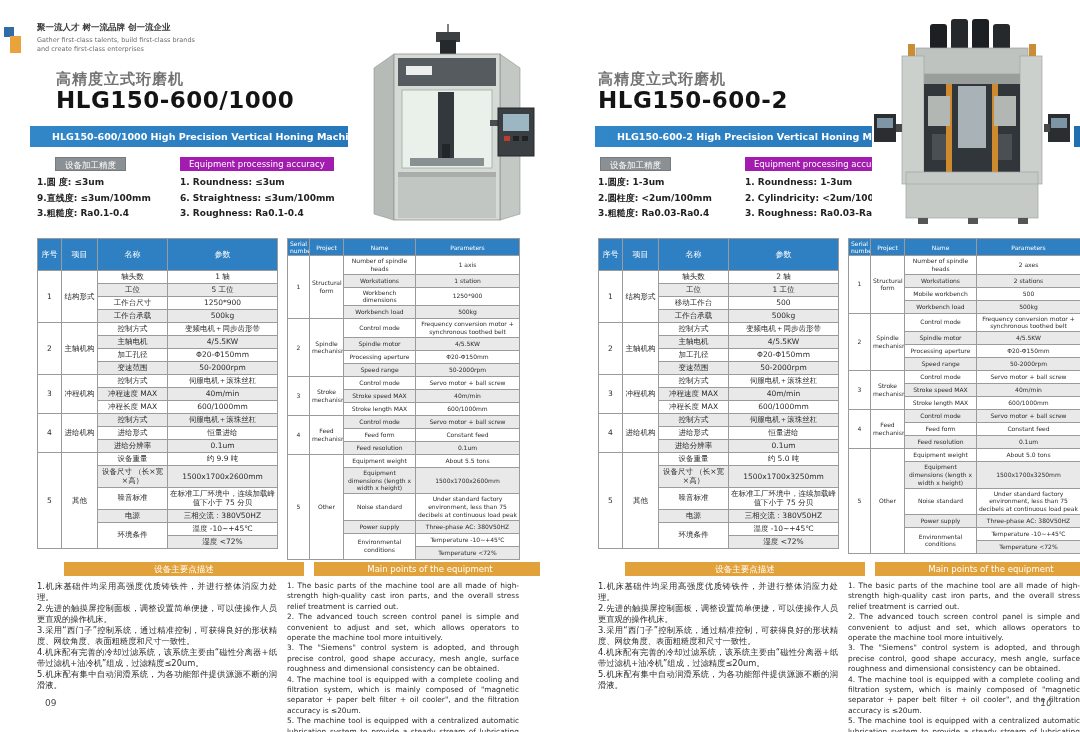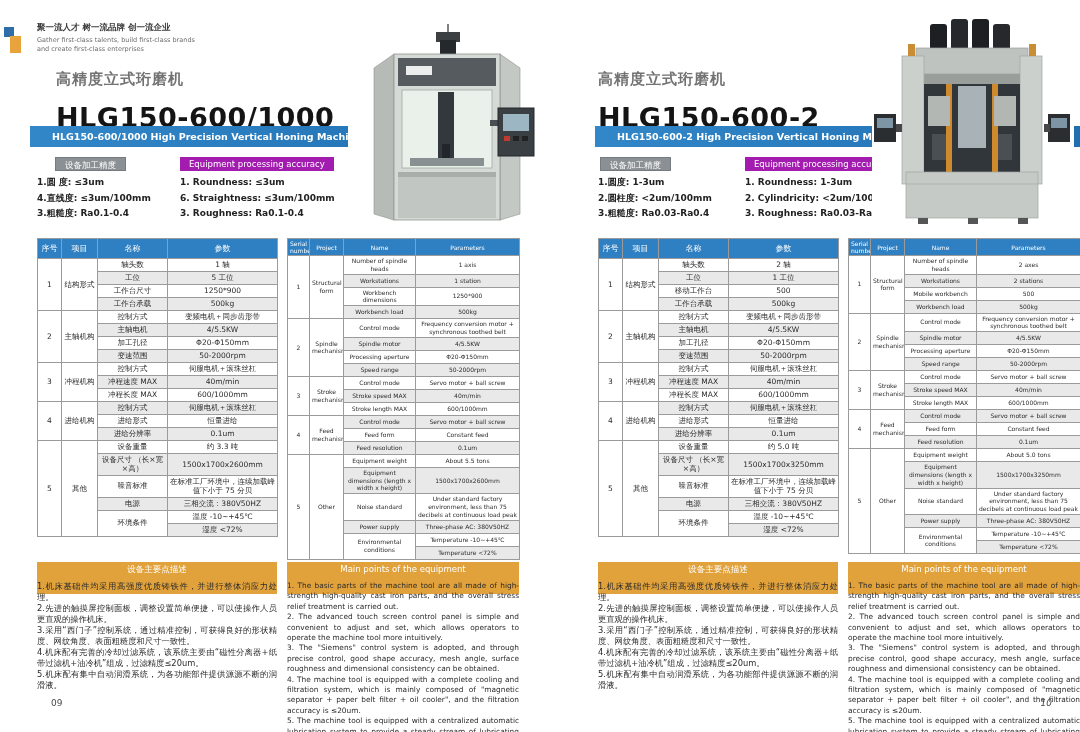--- a/index.html
+++ b/index.html
@@ -10,21 +10,21 @@
   #page-right { left:540px; }
 
   
   .deco-blue   { position:absolute; left:4px;  top:27px; width:10px; height:10px; background:#2e6da8; }
   .deco-orange { position:absolute; left:10px; top:36px; width:11px; height:17px; background:#e8a33d; }
 
   .slogan-cn { position:absolute; left:37px; top:22px; font-size:8.5px; font-weight:bold; color:#3a3a3a; }
   .slogan-en { position:absolute; left:37px; top:36px; font-size:6.5px; color:#6e6e6e; line-height:9px; }
 
   .subtitle { position:absolute; top:70px; font-size:15px; font-weight:bold; color:#737373; letter-spacing:1px; }
-  .model    { position:absolute; top:87px; font-size:27px; font-weight:bold; color:#141414; letter-spacing:0.5px;margin-top:15px; }
+  .model    { position:absolute; top:87px; font-size:23px; font-weight:bold; color:#141414; letter-spacing:0.5px; }
   #page-left  .subtitle, #page-left  .model { left:56px; }
   #page-right .subtitle, #page-right .model { left:58px; }
 
   .banner { position:absolute; top:126px; height:21px; line-height:21px; color:#fff;
             font-size:9.5px; font-weight:bold; padding-left:22px;
             background:linear-gradient(90deg,#3287c8,#1f6fb1); }
   #page-left  .banner { left:30px; width:510px; }
   #page-right .banner { left:55px; width:485px; }
 
   .machine { position:absolute; z-index:2; }
@@ -43,41 +43,41 @@
   #page-left  .tables { left:37px; }
   #page-right .tables { left:58px; }
   .tbl-cn-wrap { position:absolute; left:0; top:0; }
   .tbl-en-wrap { position:absolute; left:250px; top:0; }
 
   table.spec { border-collapse:collapse; table-layout:fixed; }
   .spec th, .spec td { border:0.5px solid #9b9b9b; text-align:center; vertical-align:middle;
                        padding:1px 2px; color:#2c2c2c; overflow:hidden; }
   .spec th { background:#2f80c3; color:#fff; font-weight:normal; }
   .spec.cn { width:240px; font-size:7.5px; }
-  .spec.cn th { font-size:8px; height:20px; }
+  .spec.cn th { font-size:8px; height:32px; }
   .spec.cn td { height:13px; line-height:1.25; }
   .spec.en { width:232px; font-size:6px; }
   .spec.en th { font-size:6px; height:16px; }
   .spec.en td { height:13px; line-height:1.3; }
   .spec tr.zr td { background:#e9e9e9; }
   .spec td.c-no, .spec td.c-item { background:#fff !important; }
 
-  .desc-badge { position:absolute; top:562px; height:32px; line-height:14px; text-align:center;
-                color:#fff; font-size:8.5px; background:#e2a23b; }
+  .desc-badge { position:absolute; top:562px; height:14px; line-height:14px; text-align:center;
+                color:#fff; font-size:8.5px; background:#e2a23b;margin-left:27px; }
   .desc-cn-badge { left:0; width:240px; }
   .desc-en-badge { left:250px; width:232px; }
   .desc-text { position:absolute; top:581px; color:#2b2b2b; text-align:justify; }
   .desc-cn-text { left:0; width:240px; font-size:8.3px; line-height:11px; }
   .desc-en-text { left:250px; width:232px; font-size:7.4px; line-height:10.4px; }
   .bottom { position:absolute; top:0; left:0; width:482px; height:732px; }
   #page-left  .bottom { left:37px; }
   #page-right .bottom { left:58px; }
 
   .pagenum { position:absolute; top:698px; font-size:9px; color:#4a4a4a; }
-  #page-left  .pagenum { left:14px; }
+  #page-left  .pagenum { left:8px; }
   #page-right .pagenum { right:28px;font-style:italic; }
 </style>
 </head>
 <body>
 
 <div class="page" id="page-left">
   <div class="deco-blue"></div>
   <div class="deco-orange"></div>
   <div class="slogan-cn">聚一流人才 树一流品牌 创一流企业</div>
   <div class="slogan-en">
@@ -110,21 +110,21 @@
     <rect x="150" y="84" width="36" height="48" fill="#3a3f43" stroke="#24282b" stroke-width="1"></rect>
     <rect x="155" y="90" width="26" height="17" fill="#9cb6c4"></rect>
     <rect x="156" y="112" width="6" height="5" fill="#c03a2e"></rect>
     <rect x="165" y="112" width="6" height="5" fill="#222222"></rect>
     <rect x="174" y="112" width="6" height="5" fill="#222222"></rect>
   </svg>
 
   <div class="acc-badge cn acc-cn-badge">设备加工精度</div>
   <div class="acc-list acc-cn-list acc-cn">
       <div class="acc-line">1.圆 度: ≤3um</div>
-      <div class="acc-line">4.直线度: ≤3um/100mm</div>
+      <div class="acc-line">9.直线度: ≤3um/100mm</div>
       <div class="acc-line">3.粗糙度: Ra0.1-0.4</div>
     </div>
   <div class="acc-badge en acc-en-badge">Equipment processing accuracy</div>
   <div class="acc-list acc-en-list acc-en">
       <div class="acc-line">1. Roundness: ≤3um</div>
       <div class="acc-line">6. Straightness: ≤3um/100mm</div>
       <div class="acc-line">3. Roughness: Ra0.1-0.4</div>
     </div>
 
   <div class="tables">
@@ -206,21 +206,21 @@
               <td class="c-param">恒量进给</td>
             </tr>
             <tr class="zr">
               <td class="c-name">进给分辨率</td>
               <td class="c-param">0.1um</td>
             </tr>
             <tr>
               <td class="c-no" rowspan="6">5</td>
               <td class="c-item" rowspan="6">其他</td>
               <td class="c-name">设备重量</td>
-              <td class="c-param">约 3.3 吨</td>
+              <td class="c-param">约 9.9 吨</td>
             </tr>
             <tr class="zr">
               <td class="c-name">设备尺寸 （长×宽×高）</td>
               <td class="c-param">1500x1700x2600mm</td>
             </tr>
             <tr>
               <td class="c-name">噪音标准</td>
               <td class="c-param">在标准工厂环境中，连续加载峰值下小于 75 分贝</td>
             </tr>
             <tr class="zr">

